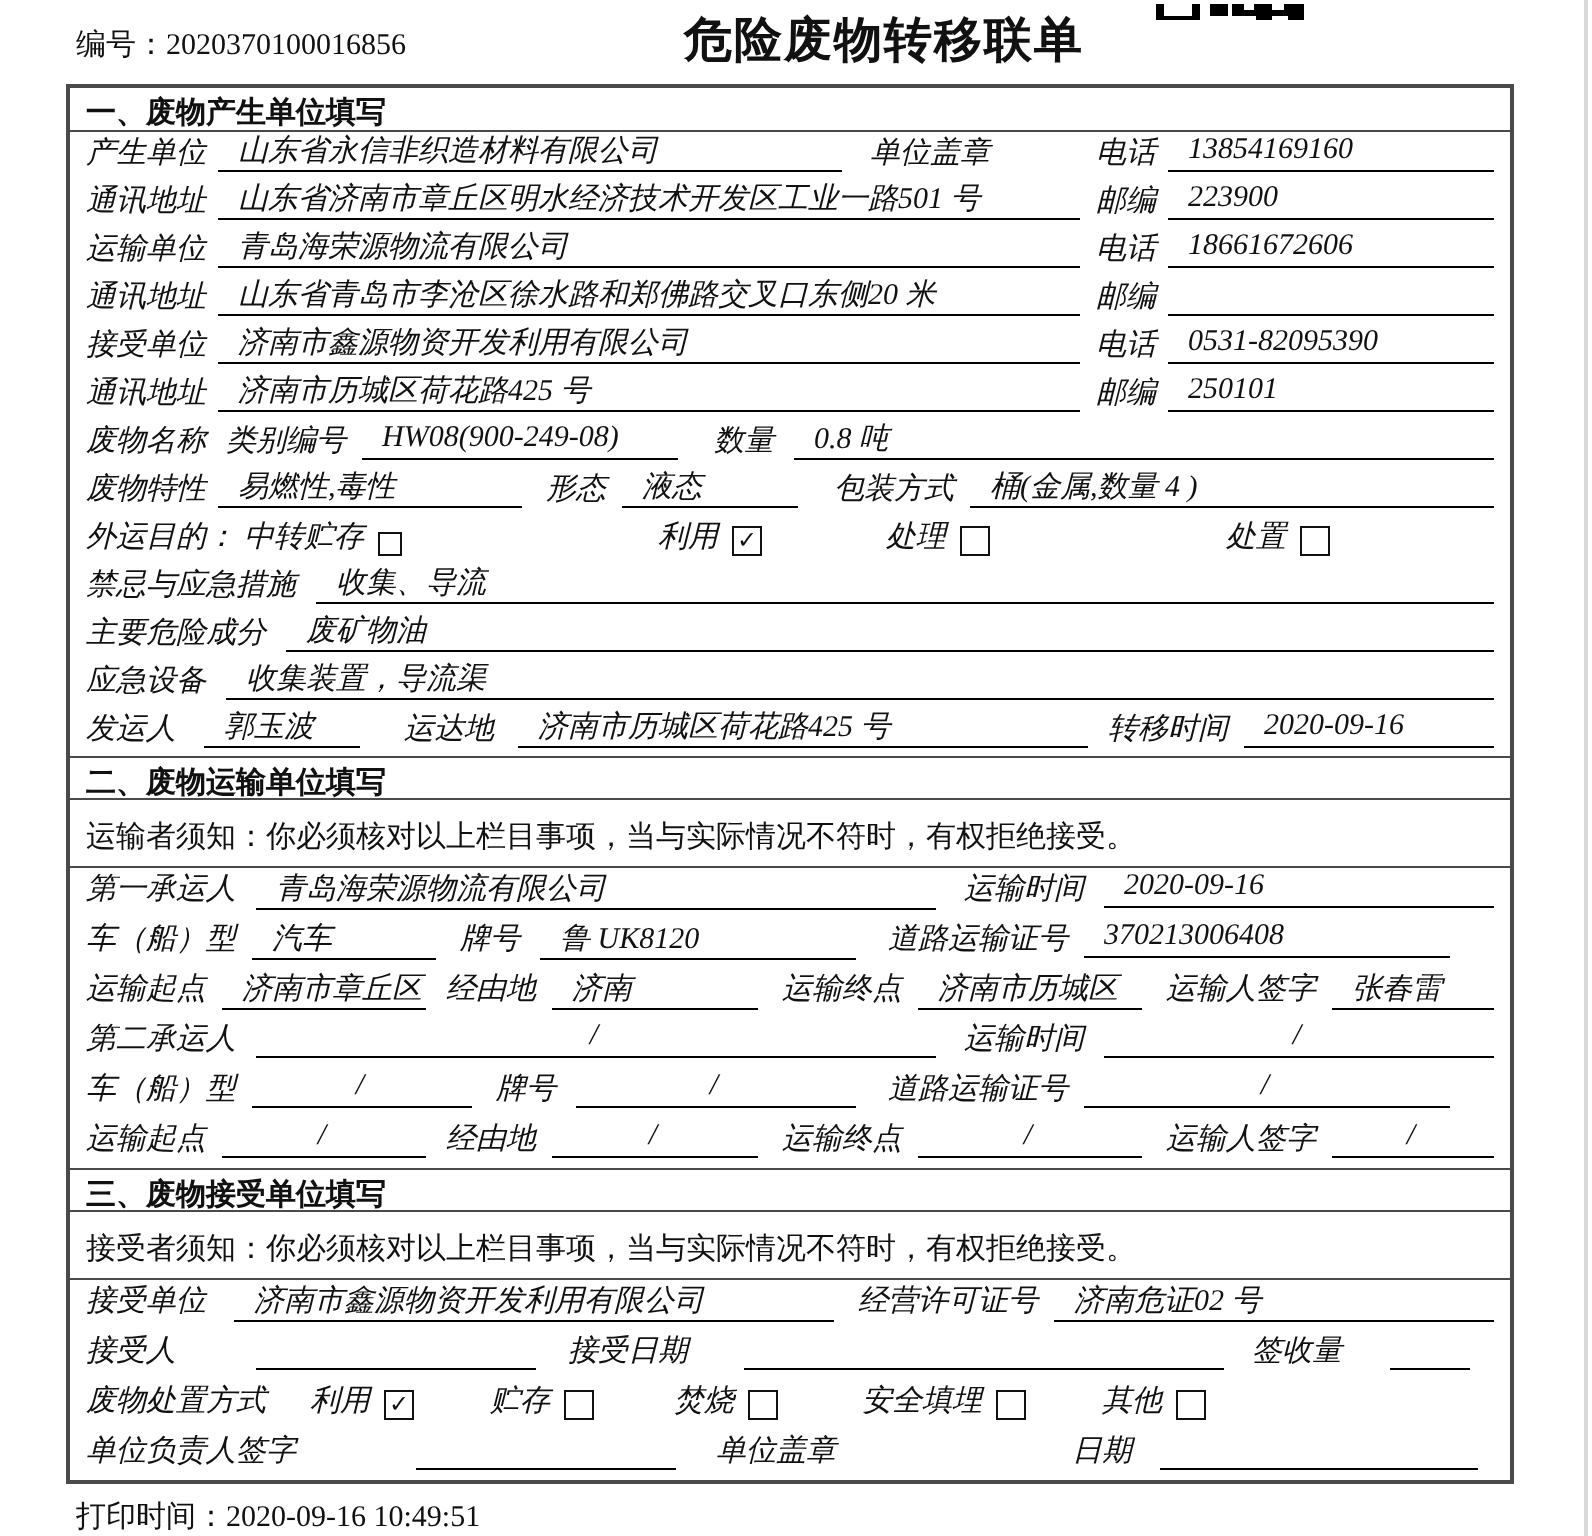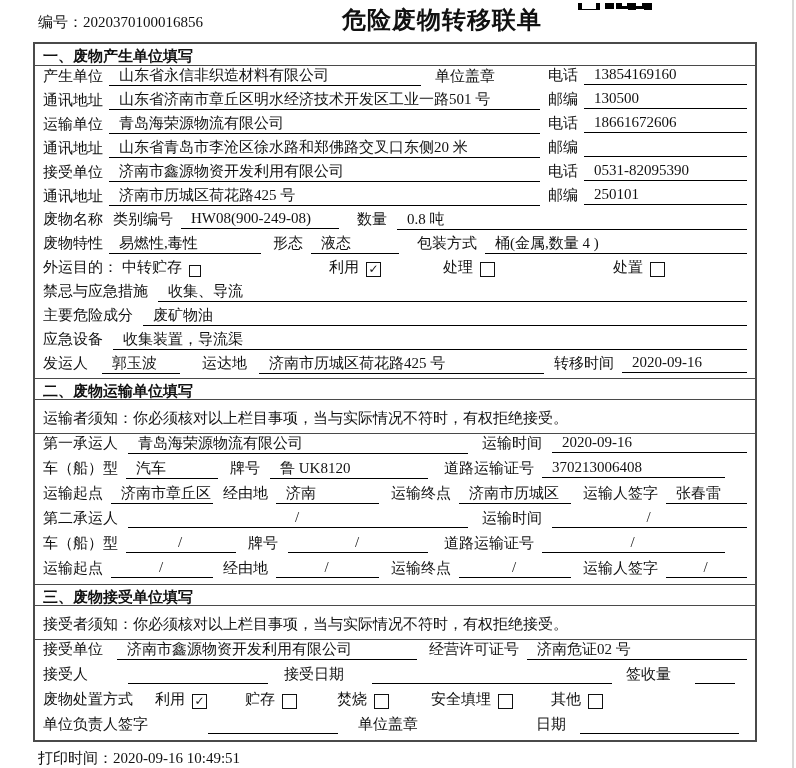--- a/index.html
+++ b/index.html
@@ -14,21 +14,21 @@
   .serial{position:absolute;left:38px;top:13px;font-size:15px;white-space:nowrap;}
   .doc-title{position:absolute;left:0;width:100%;top:4px;text-align:center;
     transform:translateX(44px);font-size:24px;font-weight:bold;letter-spacing:1px;}
   .qr-frag{position:absolute;left:578px;top:0;width:74px;height:10px;overflow:hidden;}
   
   .formtable{margin-left:33px;width:724px;border:2px solid #4a4a4a;box-sizing:border-box;background:#fff;}
   .sec-h{font-weight:bold;font-size:15px;padding:3px 8px 2px 8px;height:22px;box-sizing:border-box;
     border-bottom:1.5px solid #4a4a4a;}
   .sec-h.mid{border-top:1.5px solid #4a4a4a;}
   .notice{padding:9px 8px 8px 8px;border-bottom:1.5px solid #4a4a4a;height:34px;box-sizing:border-box;}
-  .row{display:flex;align-items:flex-start;height:24px;padding:0 8px 4px 8px;box-sizing:border-box;}
+  .row{display:flex;align-items:center;height:24px;padding:0 8px 4px 8px;box-sizing:border-box;font-style:italic;}
   .row.t25{height:25px;}
   .lb{white-space:nowrap;flex:0 0 auto;}
   .u{border-bottom:1px solid #000;padding:0 2px 0 10px;white-space:nowrap;overflow:hidden;
      box-sizing:border-box;flex:0 0 auto;min-height:19px;}
   .u.grow{flex:1 1 auto;}
   .u.c{text-align:center;padding-left:0;}
   .leftbox{display:flex;align-items:flex-end;width:505px;flex:0 0 auto;}
   .cb{display:inline-block;width:13px;height:13px;border:1px solid #111;margin-left:7px;
       font-size:12px;line-height:13px;text-align:center;vertical-align:-1px;flex:0 0 auto;
       font-family:"DejaVu Sans",sans-serif;}
@@ -72,21 +72,21 @@
     <span class="lb">电话</span>
     <span class="u grow" style="margin-left:6px;">13854169160</span>
   </div>
 
   <div class="row">
     <div class="leftbox">
       <span class="lb">通讯地址</span>
       <span class="u grow" style="margin-left:6px;margin-right:8px;">山东省济南市章丘区明水经济技术开发区工业一路501 号</span>
     </div>
     <span class="lb">邮编</span>
-    <span class="u grow" style="margin-left:6px;">130500</span>
+    <span class="u grow" style="margin-left:6px;">223900</span>
   </div>
 
   <div class="row">
     <div class="leftbox">
       <span class="lb">运输单位</span>
       <span class="u grow" style="margin-left:6px;margin-right:8px;">青岛海荣源物流有限公司</span>
     </div>
     <span class="lb">电话</span>
     <span class="u grow" style="margin-left:6px;">18661672606</span>
   </div>

